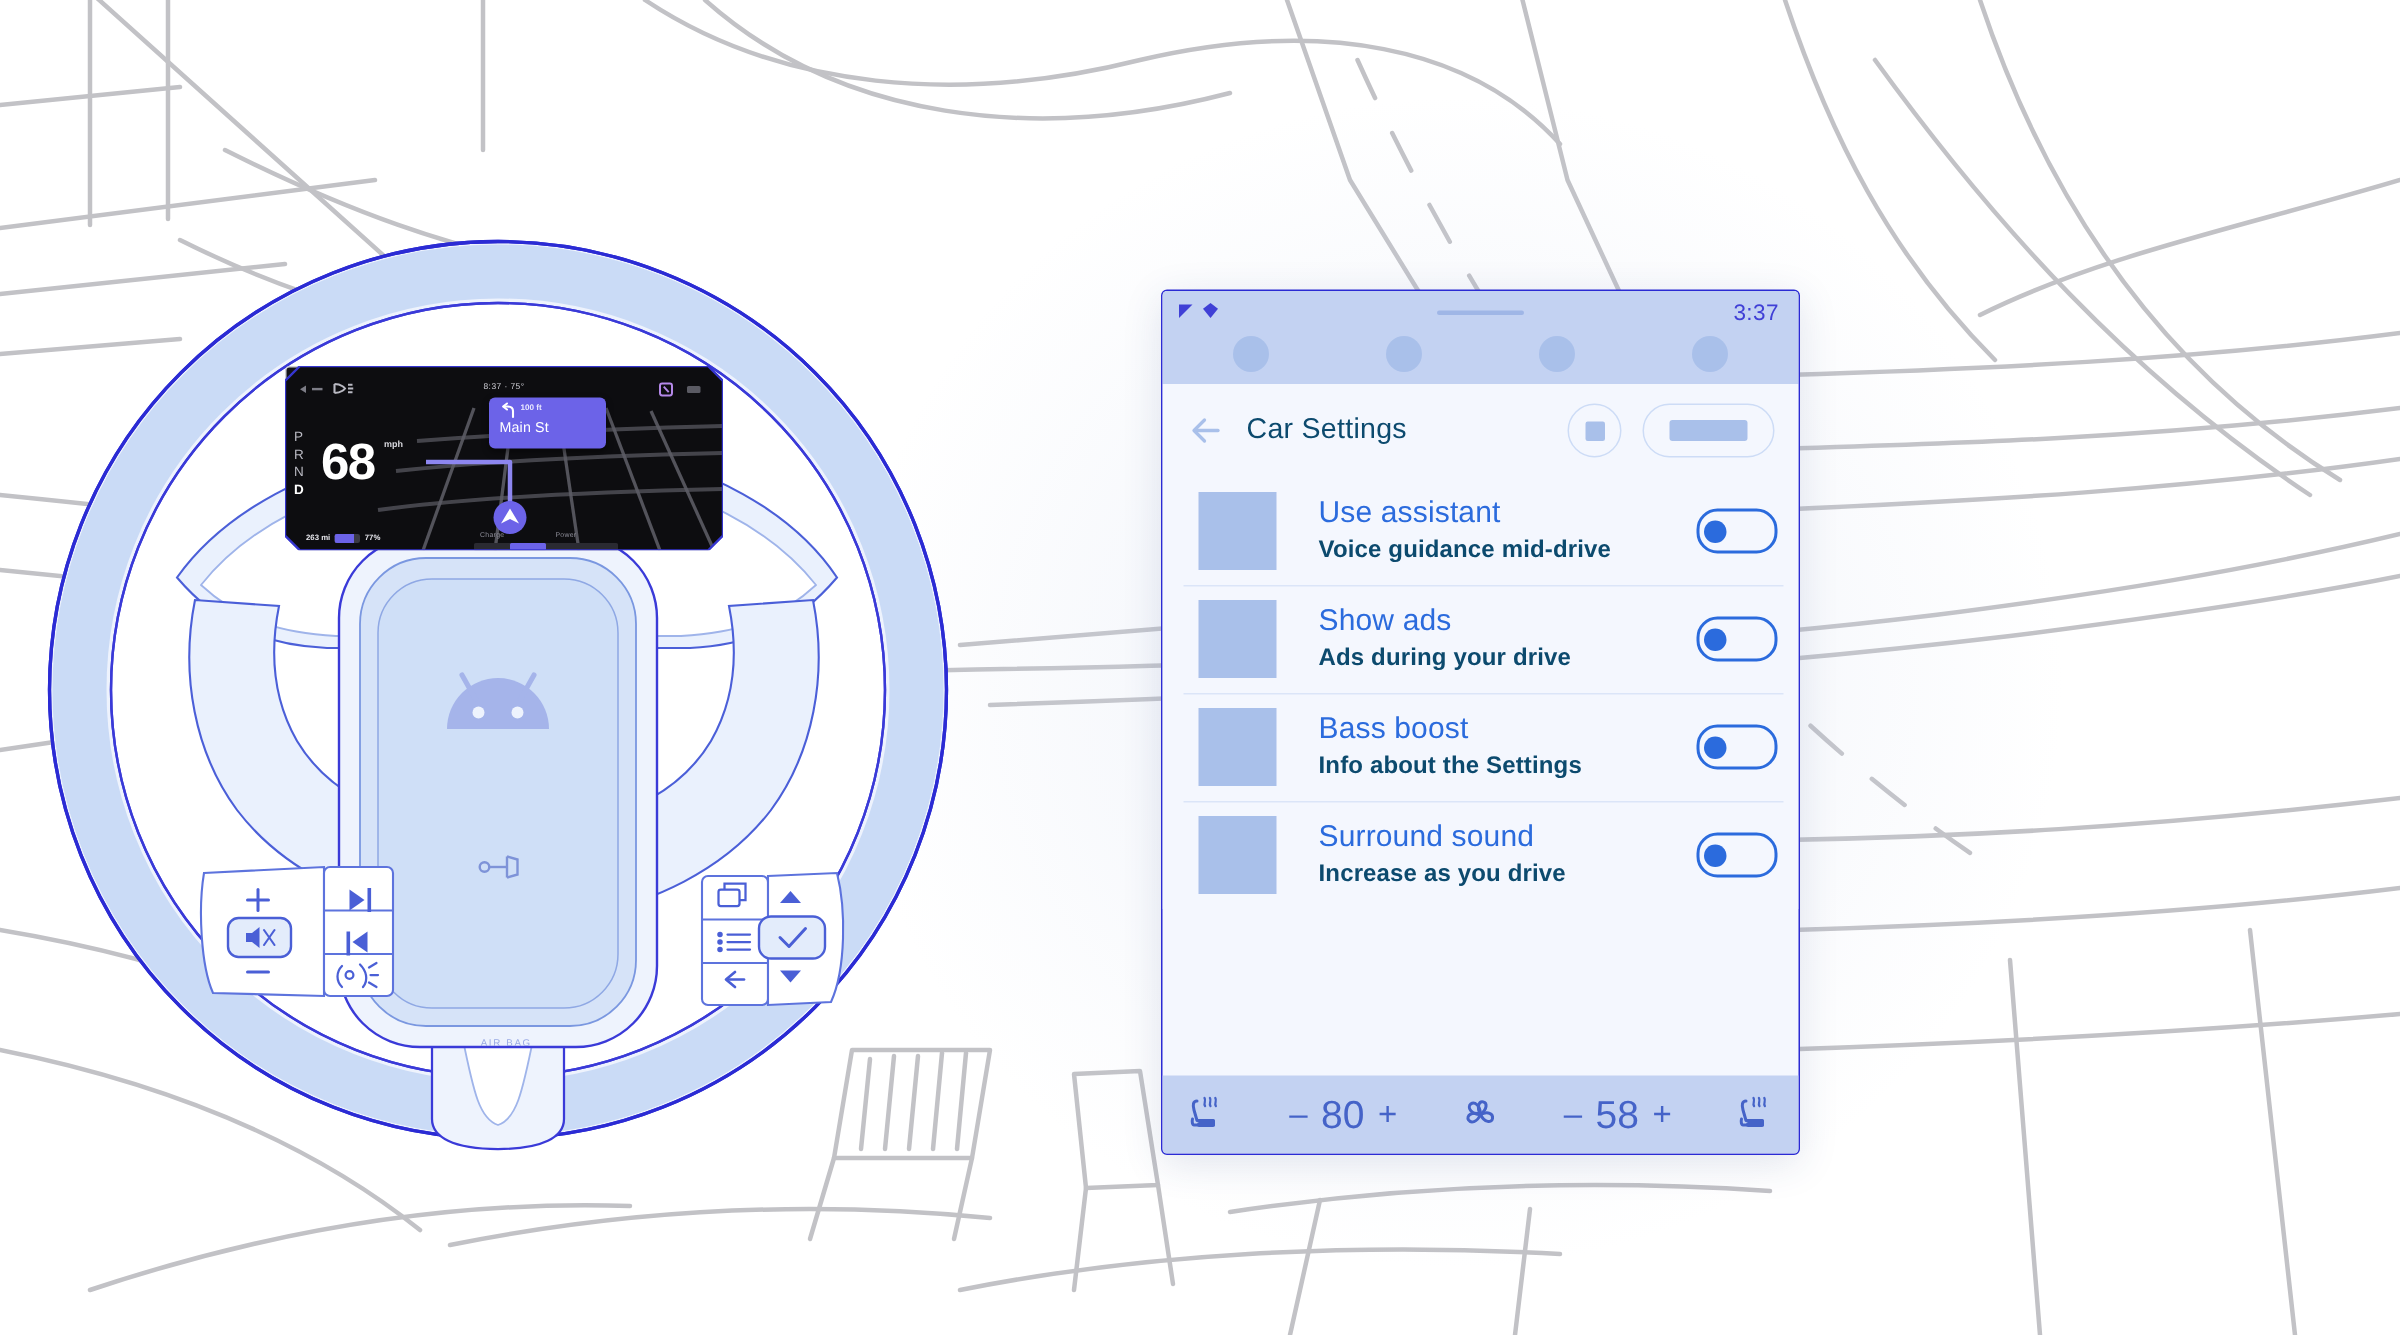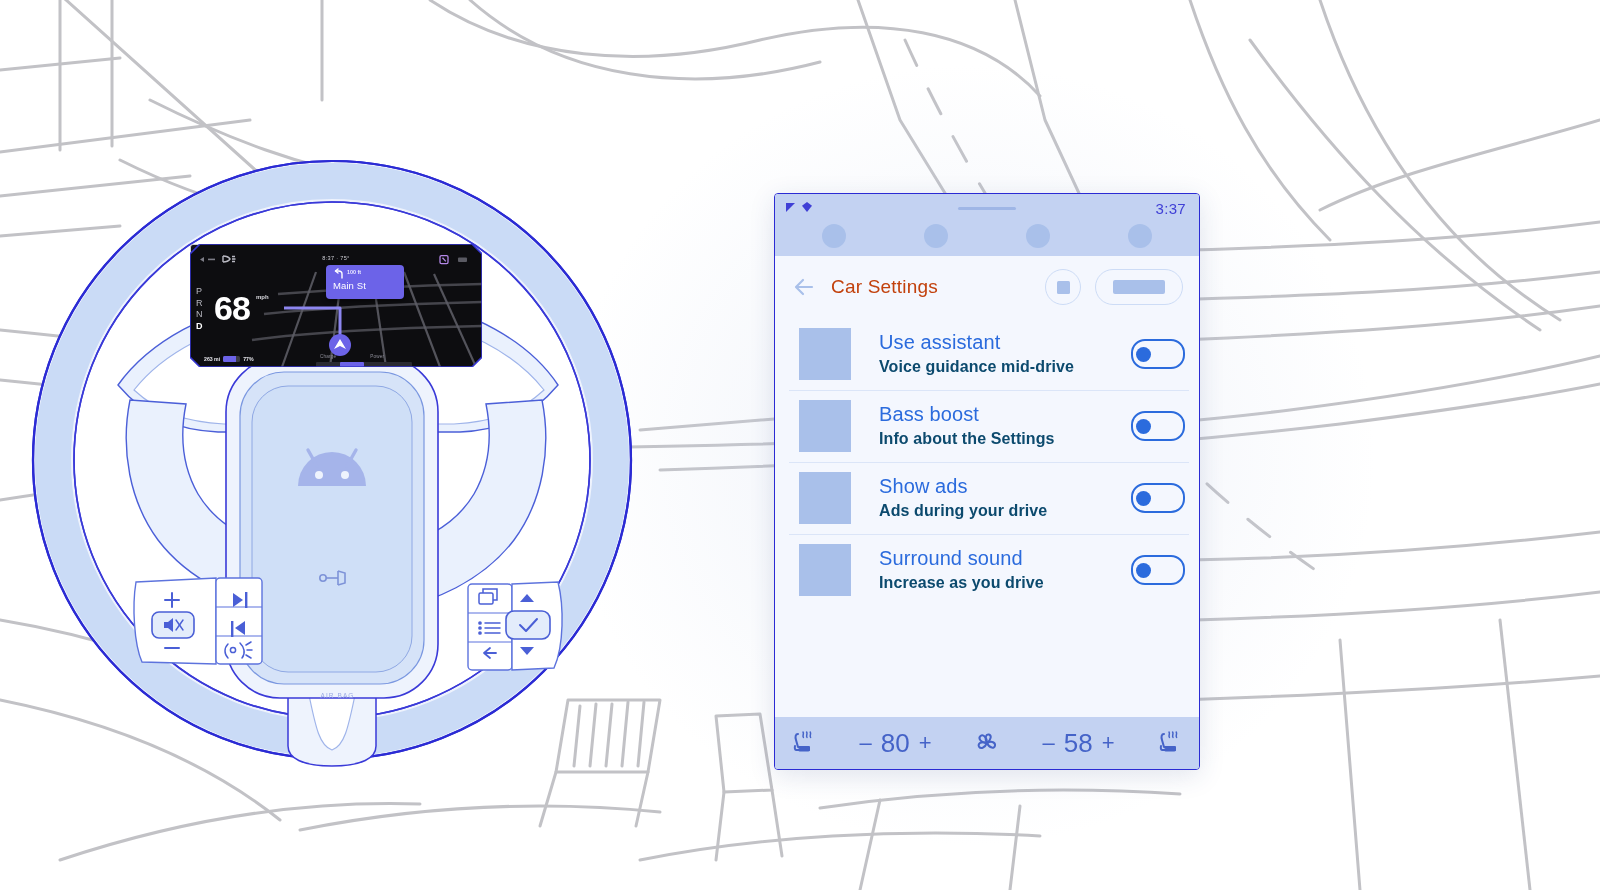--- a/index.html
+++ b/index.html
@@ -183,21 +183,21 @@
     height: 62px;
     display: flex;
     align-items: center;
     padding: 0 16px;
     gap: 14px;
     background: #f4f7fe;
   }
   #back-arrow { width: 26px; height: 26px; flex: none; }
   #appbar-title {
     font-size: 19px;
-    color: #c2410c;
+    color: #0c4a6e;
     letter-spacing: .2px;
     flex: 1;
   }
   #stop-btn {
     width: 34px; height: 34px; flex: none;
     border: 1.6px solid #cddcf6;
     border-radius: 50%;
     display: flex; align-items: center; justify-content: center;
   }
   #stop-btn i { width: 13px; height: 13px; background: #a9c0ea; border-radius: 1.5px; display:block;}
@@ -609,33 +609,33 @@
           <div class="row-sub">Voice guidance mid-drive</div>
         </div>
         <div class="toggle">
             <i></i>
           </div>
       </div>
 
       <div class="row">
         <div class="row-thumb"></div>
         <div class="row-text">
-          <div class="row-title">Bass boost</div>
-          <div class="row-sub">Info about the Settings</div>
+          <div class="row-title">Show ads</div>
+          <div class="row-sub">Ads during your drive</div>
         </div>
         <div class="toggle">
             <i></i>
           </div>
       </div>
 
       <div class="row">
         <div class="row-thumb"></div>
         <div class="row-text">
-          <div class="row-title">Show ads</div>
-          <div class="row-sub">Ads during your drive</div>
+          <div class="row-title">Bass boost</div>
+          <div class="row-sub">Info about the Settings</div>
         </div>
         <div class="toggle">
             <i></i>
           </div>
       </div>
 
       <div class="row">
         <div class="row-thumb"></div>
         <div class="row-text">
           <div class="row-title">Surround sound</div>

